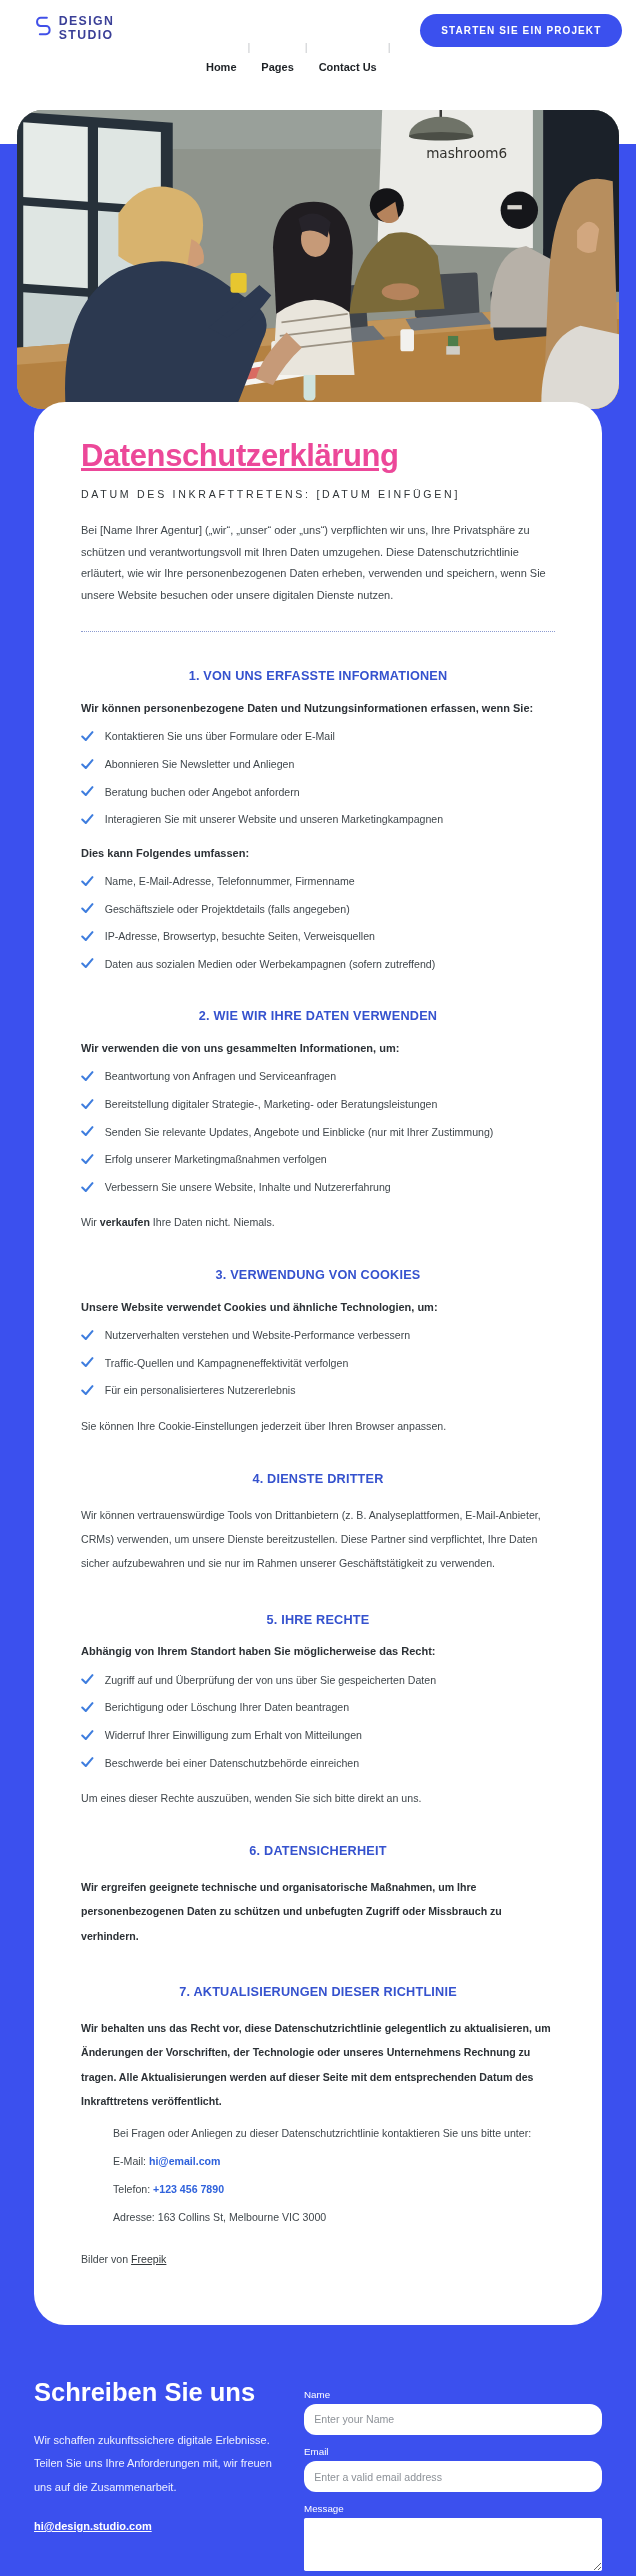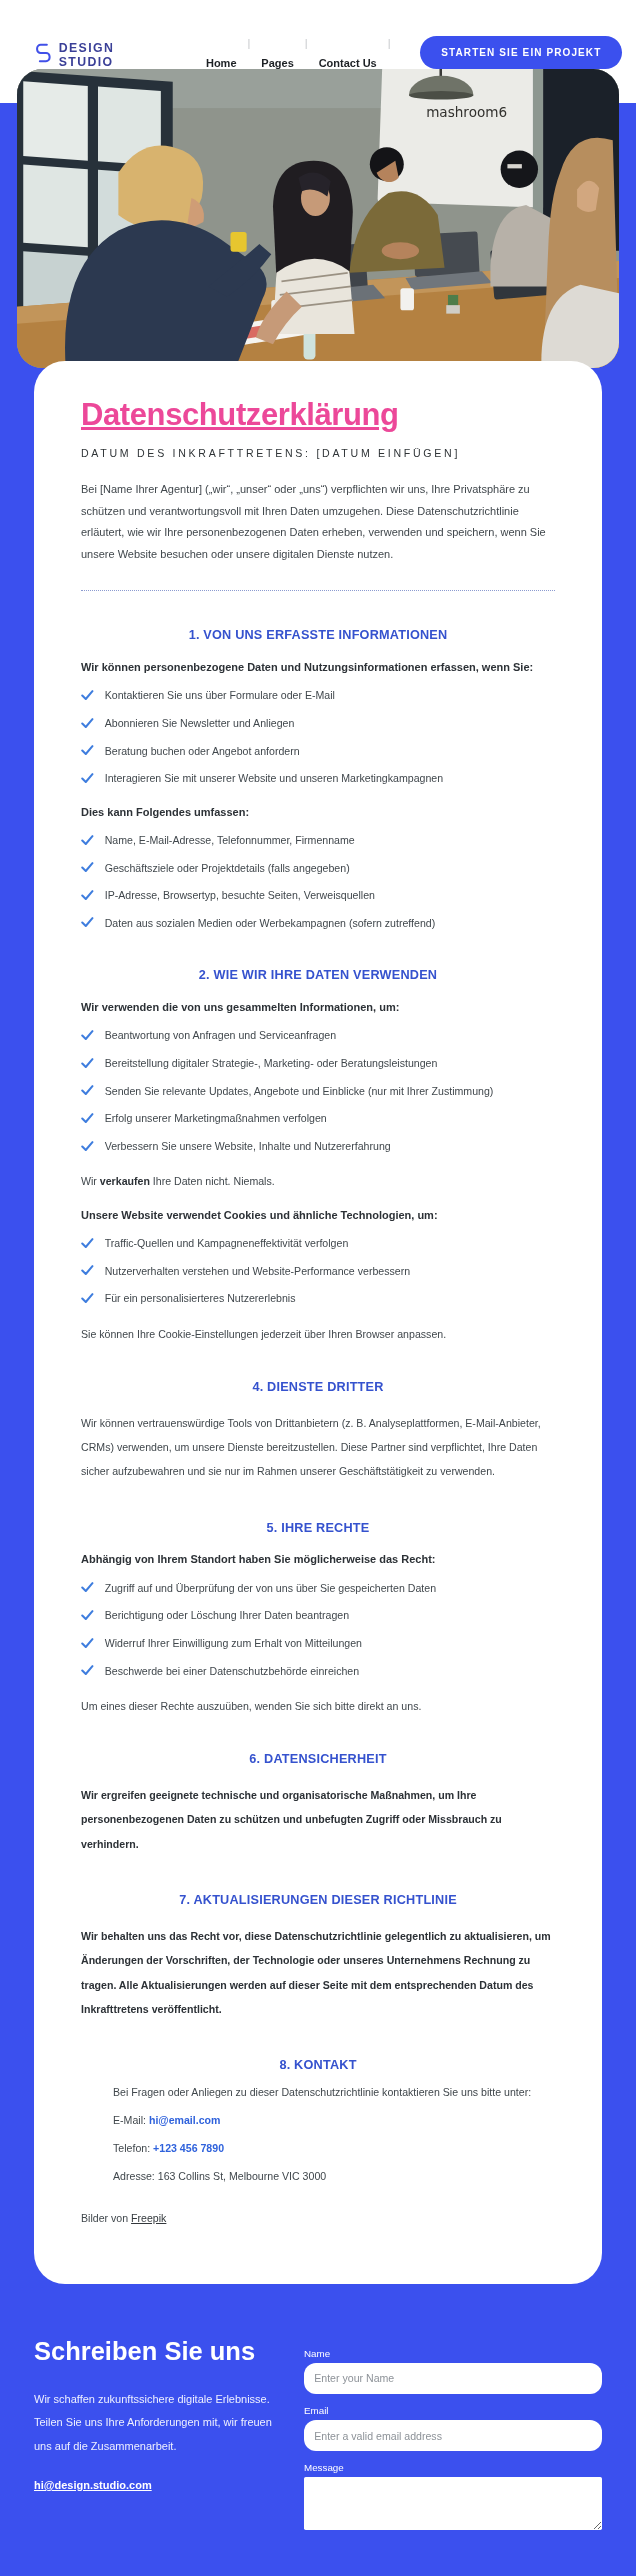--- a/index.html
+++ b/index.html
@@ -9,21 +9,21 @@
     --link-blue:#2F62DC;
     --ink:#40474c;
     --ink-bold:#2c3136;
     --footer-bg:#0A0A0C;
   }
   *{box-sizing:border-box;}
   html,body{margin:0;padding:0;}
   body{width:636px;background:#fff;font-family:"Liberation Sans",sans-serif;-webkit-font-smoothing:antialiased;}
 
   
-  .header{height:69px;padding:13.6px 13.6px 0 34px;display:flex;align-items:flex-end;justify-content:space-between;background:#fff;}
+  .header{height:110px;padding:13.6px 13.6px 0 34px;display:flex;align-items:flex-start;justify-content:space-between;background:#fff;}
   .logo{display:flex;align-items:center;gap:6px;text-decoration:none;}
   .logo-text{font-size:12.3px;font-weight:bold;color:#3A3F97;line-height:1.15;letter-spacing:1.4px;}
   .nav{display:flex;align-items:center;margin:6.8px 0 0 51px;}
   .nav a{font-size:11px;font-weight:bold;color:#1d2125;text-decoration:none;padding:0 11px;margin-top:41px;}
   .nav .sep{color:#c6c8cb;font-size:11px;}
   .cta{background:var(--blue);color:#fff;font-size:10px;font-weight:bold;letter-spacing:1.1px;border:none;border-radius:18.7px;padding:11px 21px;font-family:inherit;cursor:pointer;}
 
   
   .hero{background:linear-gradient(to bottom,#fff 0,#fff 34px,var(--blue) 34px);padding:0 17px;}
   .hero-photo{height:299px;border-radius:25.5px;overflow:hidden;position:relative;background:#8f948c;}
@@ -261,33 +261,34 @@
         </div>
       <div class="check-item">
           <span class="check-icon"><svg viewBox="0 0 16 13" width="12.7" height="10.2">
               <path d="M1.5 7 L6 11.5 L14.5 1.5" fill="none" stroke="#3E7DDE" stroke-width="2.6" stroke-linecap="round" stroke-linejoin="round"></path>
             </svg></span>
           <span>Verbessern Sie unsere Website, Inhalte und Nutzererfahrung</span>
         </div>
     </div>
     <p class="note"><span>Wir </span><b>verkaufen</b><span> Ihre Daten nicht. Niemals.</span></p>
 
+    <h2 class="sec-h">3. VERWENDUNG VON COOKIES</h2>
     <p class="lead">Unsere Website verwendet Cookies und ähnliche Technologien, um:</p>
     <div class="checklist">
       <div class="check-item">
           <span class="check-icon"><svg viewBox="0 0 16 13" width="12.7" height="10.2">
               <path d="M1.5 7 L6 11.5 L14.5 1.5" fill="none" stroke="#3E7DDE" stroke-width="2.6" stroke-linecap="round" stroke-linejoin="round"></path>
             </svg></span>
+          <span>Nutzerverhalten verstehen und Website-Performance verbessern</span>
+        </div>
+      <div class="check-item">
+          <span class="check-icon"><svg viewBox="0 0 16 13" width="12.7" height="10.2">
+              <path d="M1.5 7 L6 11.5 L14.5 1.5" fill="none" stroke="#3E7DDE" stroke-width="2.6" stroke-linecap="round" stroke-linejoin="round"></path>
+            </svg></span>
           <span>Traffic-Quellen und Kampagneneffektivität verfolgen</span>
-        </div>
-      <div class="check-item">
-          <span class="check-icon"><svg viewBox="0 0 16 13" width="12.7" height="10.2">
-              <path d="M1.5 7 L6 11.5 L14.5 1.5" fill="none" stroke="#3E7DDE" stroke-width="2.6" stroke-linecap="round" stroke-linejoin="round"></path>
-            </svg></span>
-          <span>Nutzerverhalten verstehen und Website-Performance verbessern</span>
         </div>
       <div class="check-item">
           <span class="check-icon"><svg viewBox="0 0 16 13" width="12.7" height="10.2">
               <path d="M1.5 7 L6 11.5 L14.5 1.5" fill="none" stroke="#3E7DDE" stroke-width="2.6" stroke-linecap="round" stroke-linejoin="round"></path>
             </svg></span>
           <span>Für ein personalisierteres Nutzererlebnis</span>
         </div>
     </div>
     <p class="note">Sie können Ihre Cookie-Einstellungen jederzeit über Ihren Browser anpassen.</p>
 
@@ -323,21 +324,20 @@
         </div>
     </div>
     <p class="note">Um eines dieser Rechte auszuüben, wenden Sie sich bitte direkt an uns.</p>
 
     <h2 class="sec-h">6. DATENSICHERHEIT</h2>
     <p class="body-p body-b">Wir ergreifen geeignete technische und organisatorische Maßnahmen, um Ihre personenbezogenen Daten zu schützen und unbefugten Zugriff oder Missbrauch zu verhindern.</p>
 
     <h2 class="sec-h">7. AKTUALISIERUNGEN DIESER RICHTLINIE</h2>
     <p class="body-p body-b">Wir behalten uns das Recht vor, diese Datenschutzrichtlinie gelegentlich zu aktualisieren, um Änderungen der Vorschriften, der Technologie oder unseres Unternehmens Rechnung zu tragen. Alle Aktualisierungen werden auf dieser Seite mit dem entsprechenden Datum des Inkrafttretens veröffentlicht.</p>
 
-    <h2 class="sec-h">8. KONTAKT</h2>
     <p class="contact-line">Bei Fragen oder Anliegen zu dieser Datenschutzrichtlinie kontaktieren Sie uns bitte unter:</p>
     <p class="contact-line"><span>E-Mail: </span><a class="blue-link" href="#">hi@email.com</a></p>
     <p class="contact-line"><span>Telefon: </span><a class="blue-link" href="#">+123 456 7890</a></p>
     <p class="contact-line"><span>Adresse: </span><span>163 Collins St, Melbourne VIC 3000</span></p>
     <p class="credit"><span>Bilder von </span><a href="#">Freepik</a></p>
   </article>
 </section>
 
 <section class="contact">
   <div class="contact-left">

